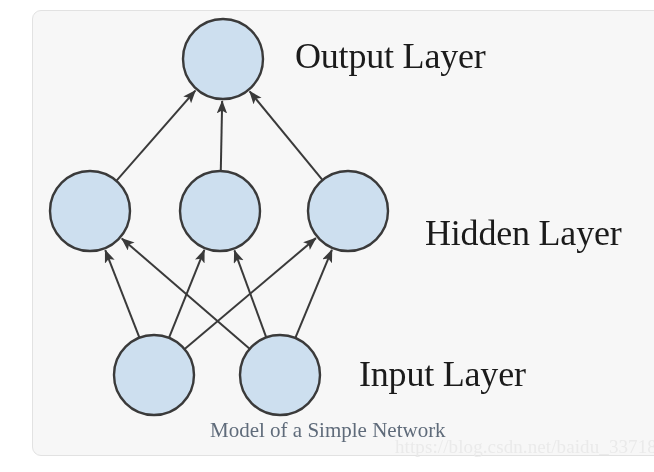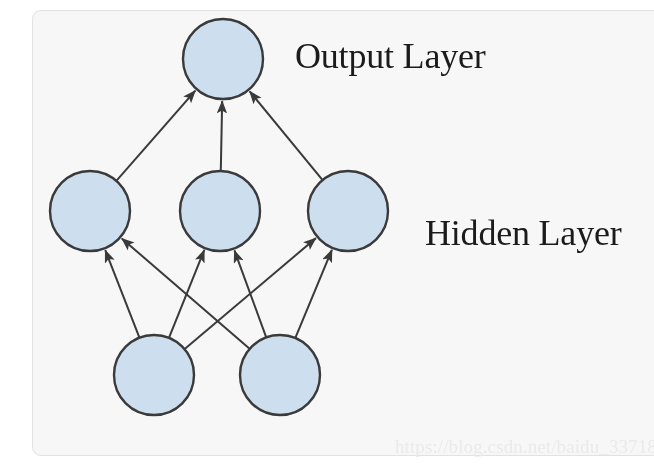--- a/index.html
+++ b/index.html
@@ -113,17 +113,19 @@
         <circle cx="330" cy="211" r="40" fill="#cddfef" stroke="#3a3a3a" stroke-width="2.4"></circle>
         <circle cx="136" cy="375" r="40" fill="#cddfef" stroke="#3a3a3a" stroke-width="2.4"></circle>
         <circle cx="262" cy="375" r="40" fill="#cddfef" stroke="#3a3a3a" stroke-width="2.4"></circle>
       </g>
   </svg>
 
   <div class="layer-label" id="label-output">Output Layer</div>
 
   <div class="layer-label" id="label-hidden">Hidden Layer</div>
 
+  <div class="layer-label" id="label-input">Input Layer</div>
 
+  <div class="figure-caption">Model of a Simple Network</div>
 
   <div class="watermark">https://blog.csdn.net/baidu_33718858</div>
 
 </div>
 
 </body></html>

